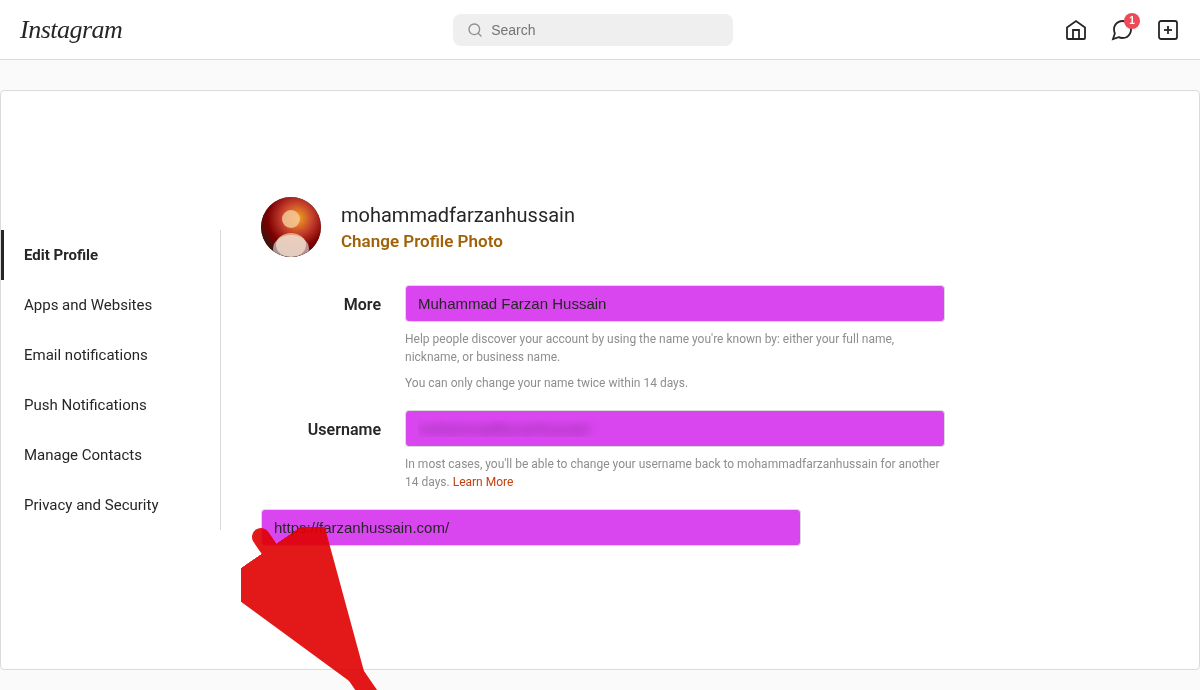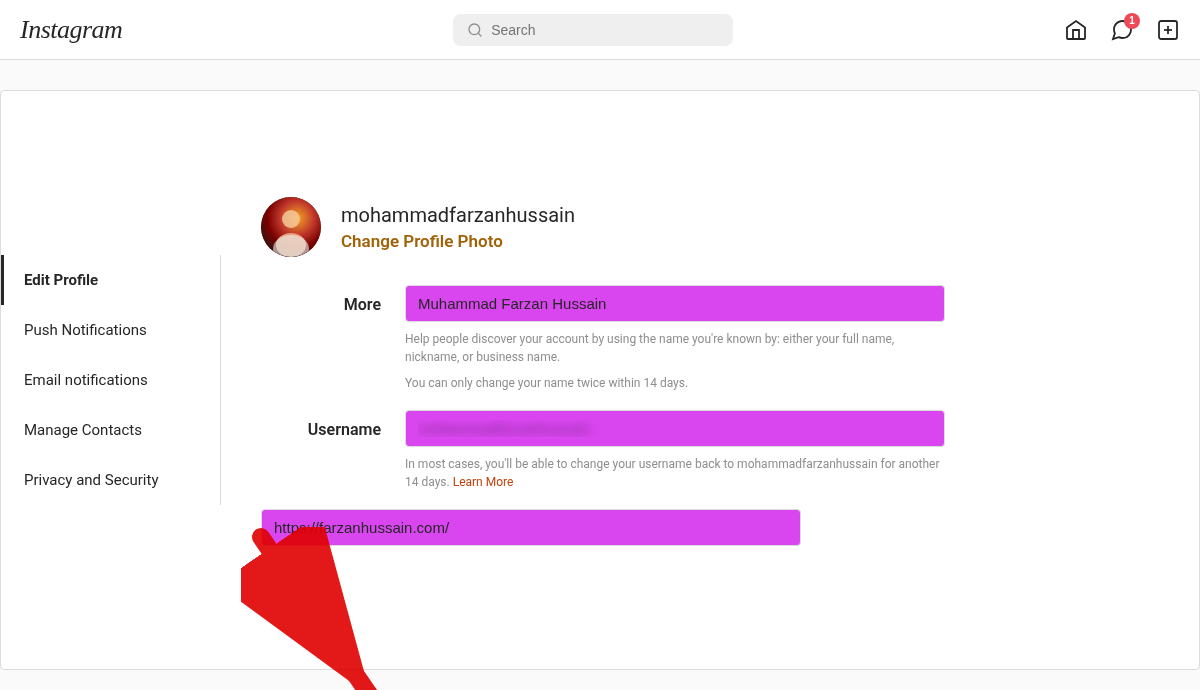--- a/index.html
+++ b/index.html
@@ -258,24 +258,27 @@
 </header>
 
 <div style="max-width:1200px; margin: 30px auto;">
   <div class="main-container">
 
     <nav class="sidebar">
       <div class="sidebar-item active">
         <span>Edit Profile</span>
       </div>
       <div class="sidebar-item">
+        <span>Apps and Websites</span>
+      </div>
+      <div class="sidebar-item">
+        <span>Email notifications</span>
+      </div>
+      <div class="sidebar-item">
         <span>Push Notifications</span>
-      </div>
-      <div class="sidebar-item">
-        <span>Email notifications</span>
       </div>
       <div class="sidebar-item">
         <span>Manage Contacts</span>
       </div>
       <div class="sidebar-item">
         <span>Privacy and Security</span>
       </div>
     </nav>
 
     <div class="content-wrapper">

